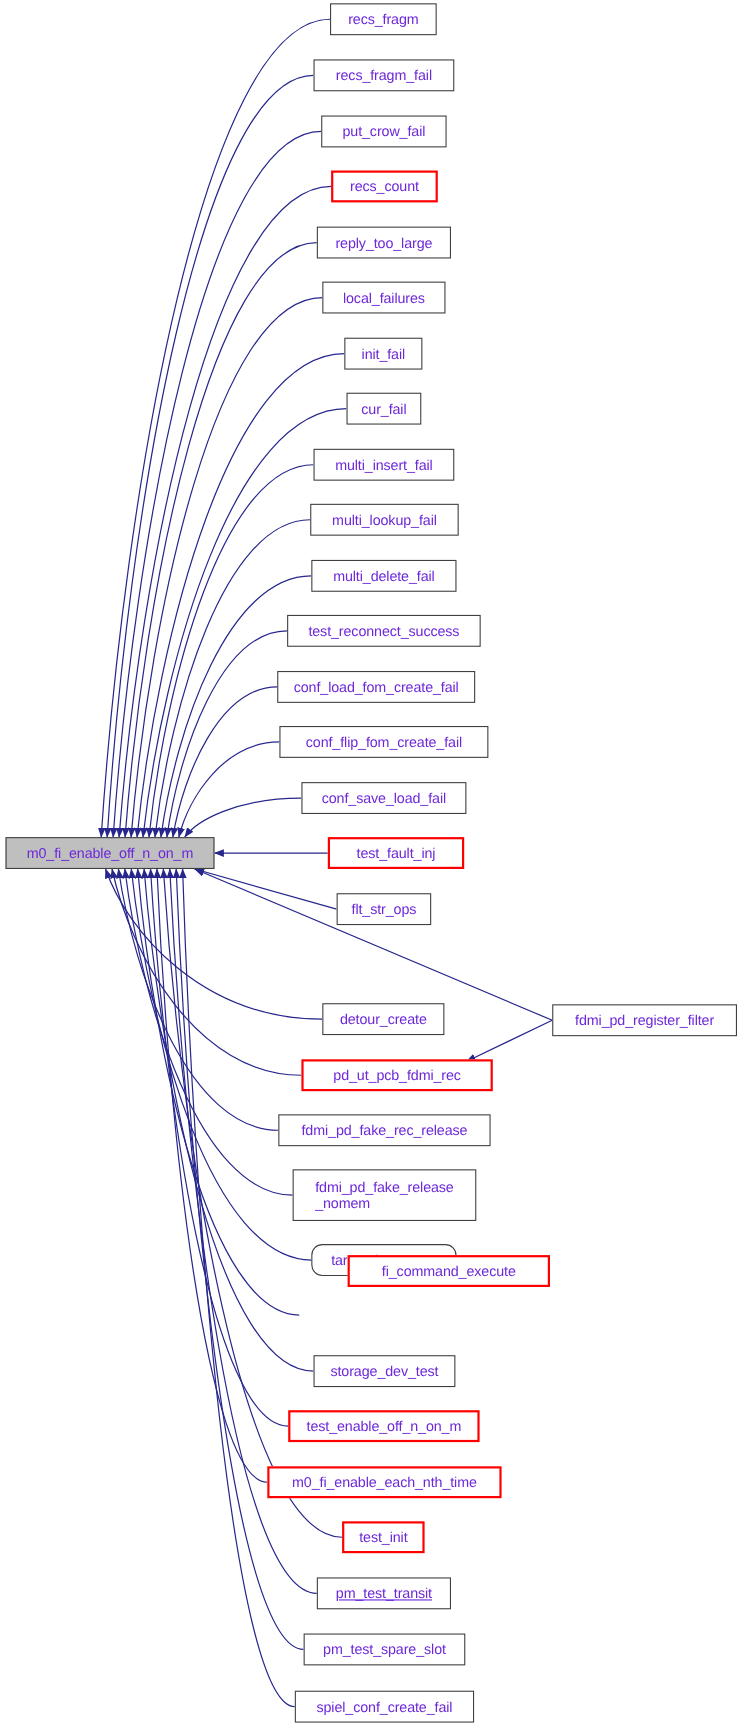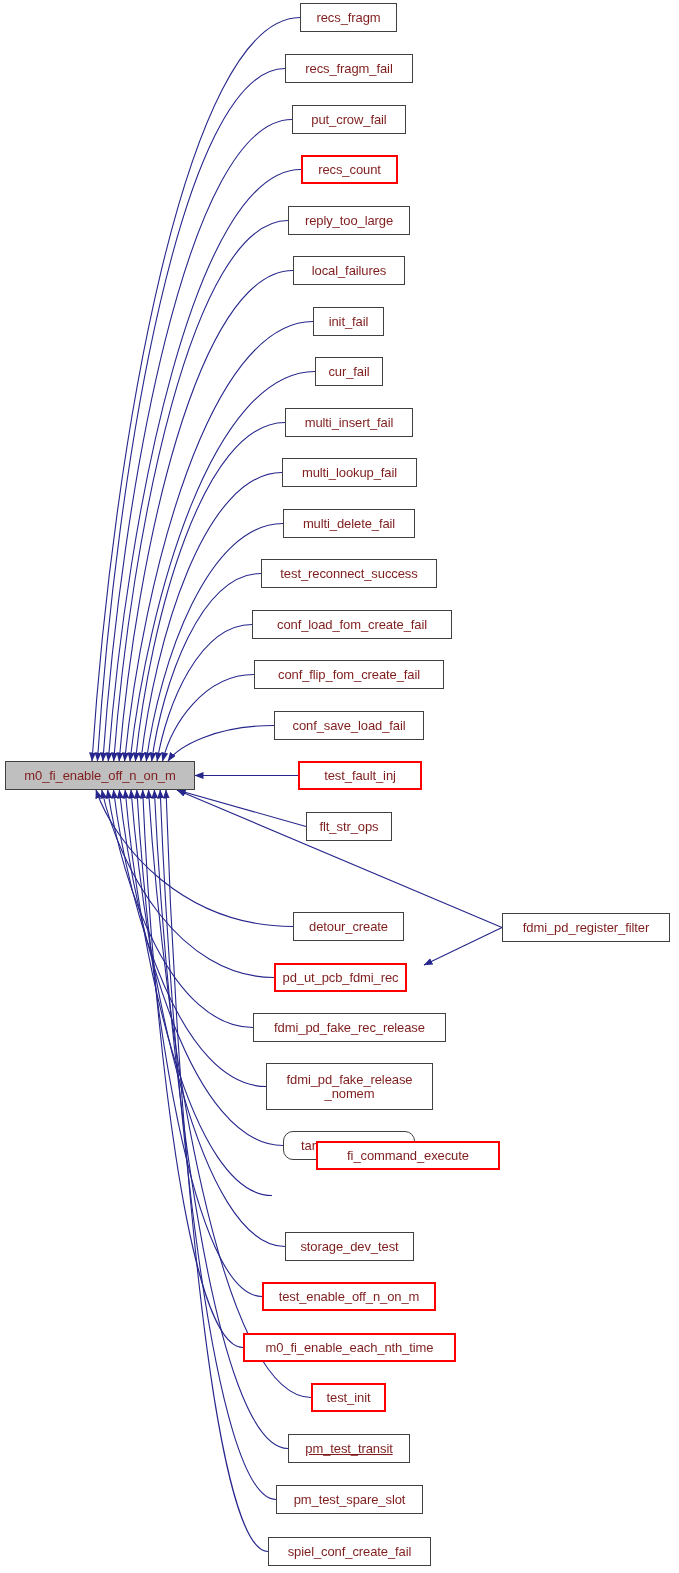--- a/index.html
+++ b/index.html
@@ -23,25 +23,24 @@
     top: 0;
     width: 679px;
     height: 1573px;
   }
   .node {
     position: absolute;
     box-sizing: border-box;
     display: flex;
     align-items: center;
     justify-content: center;
-    text-align: center;
     font-family: "Liberation Sans", sans-serif;
     font-size: 13px;
     line-height: 14px;
-    color: #7f1d1d;
+    color: #6d28d9;
     background: #ffffff;
     border: 1px solid #404040;
     white-space: pre;
     letter-spacing: -0.1px;
   }
   .node.red {
     border: 2px solid #ff0000;
   }
   .node.root {
     background: #bfbfbf;
@@ -103,27 +102,27 @@
       <div class="node" style="left: 292px; top: 105px; width: 114px; height: 29px;"><span class="label">put_crow_fail</span></div>
       <div class="node red" style="left: 301px; top: 155px; width: 97px; height: 29px;"><span class="label">recs_count</span></div>
       <div class="node" style="left: 288px; top: 206px; width: 122px; height: 29px;"><span class="label">reply_too_large</span></div>
       <div class="node" style="left: 293px; top: 256px; width: 112px; height: 29px;"><span class="label">local_failures</span></div>
       <div class="node" style="left: 313px; top: 307px; width: 71px; height: 29px;"><span class="label">init_fail</span></div>
       <div class="node" style="left: 315px; top: 357px; width: 68px; height: 29px;"><span class="label">cur_fail</span></div>
       <div class="node" style="left: 285px; top: 408px; width: 128px; height: 29px;"><span class="label">multi_insert_fail</span></div>
       <div class="node" style="left: 282px; top: 458px; width: 135px; height: 29px;"><span class="label">multi_lookup_fail</span></div>
       <div class="node" style="left: 283px; top: 509px; width: 132px; height: 29px;"><span class="label">multi_delete_fail</span></div>
       <div class="node" style="left: 261px; top: 559px; width: 176px; height: 29px;"><span class="label">test_reconnect_success</span></div>
-      <div class="node" style="left: 252px; top: 610px; width: 200px; height: 29px;"><span class="label">conf_load_fom_create_fail</span></div>
+      <div class="node" style="left: 252px; top: 610px; width: 180px; height: 29px;"><span class="label">conf_load_fom_create_fail</span></div>
       <div class="node" style="left: 254px; top: 660px; width: 190px; height: 29px;"><span class="label">conf_flip_fom_create_fail</span></div>
       <div class="node" style="left: 274px; top: 711px; width: 150px; height: 29px;"><span class="label">conf_save_load_fail</span></div>
       <div class="node red" style="left: 298px; top: 761px; width: 124px; height: 29px;"><span class="label">test_fault_inj</span></div>
       <div class="node" style="left: 306px; top: 812px; width: 86px; height: 29px;"><span class="label">flt_str_ops</span></div>
       <div class="node" style="left: 293px; top: 912px; width: 111px; height: 29px;"><span class="label">detour_create</span></div>
-      <div class="node red" style="left: 274px; top: 963px; width: 133px; height: 29px;"><span class="label">pd_ut_pcb_fdmi_rec</span></div>
+      <div class="node red" style="left: 274px; top: 963px; width: 174px; height: 29px;"><span class="label">pd_ut_pcb_fdmi_rec</span></div>
       <div class="node" style="left: 253px; top: 1013px; width: 193px; height: 29px;"><span class="label">fdmi_pd_fake_rec_release</span></div>
       <div class="node" style="left: 266px; top: 1063px; width: 167px; height: 47px;"><span class="label">fdmi_pd_fake_release
 _nomem</span></div>
       <div class="node" style="left: 283px; top: 1131px; width: 132px; height: 29px; border-radius: 10px;"><span class="label">target_ioreq_test</span></div>
       <div class="node red" style="left: 272px; top: 1141px; width: 184px; height: 29px; margin-left: 44px;"><span class="label">fi_command_execute</span></div>
       <div class="node" style="left: 285px; top: 1232px; width: 129px; height: 29px;"><span class="label">storage_dev_test</span></div>
       <div class="node red" style="left: 262px; top: 1282px; width: 174px; height: 29px;"><span class="label">test_enable_off_n_on_m</span></div>
       <div class="node red" style="left: 243px; top: 1333px; width: 213px; height: 29px;"><span class="label">m0_fi_enable_each_nth_time</span></div>
       <div class="node red" style="left: 311px; top: 1383px; width: 75px; height: 29px;"><span class="label">test_init</span></div>
       <div class="node" style="left: 288px; top: 1434px; width: 122px; height: 29px; text-decoration: underline;"><span class="label">pm_test_transit</span></div>

